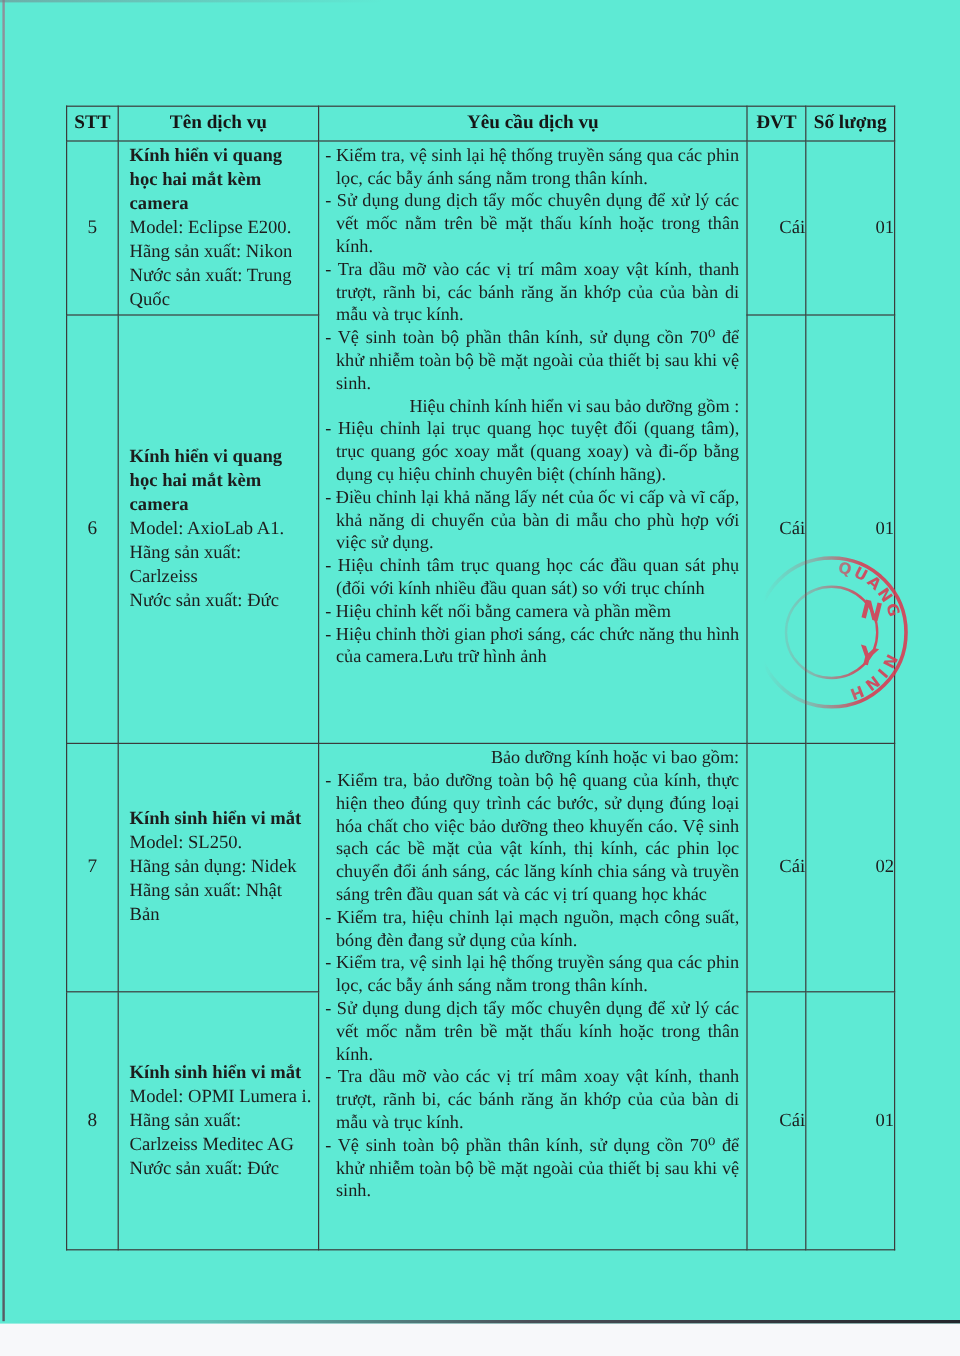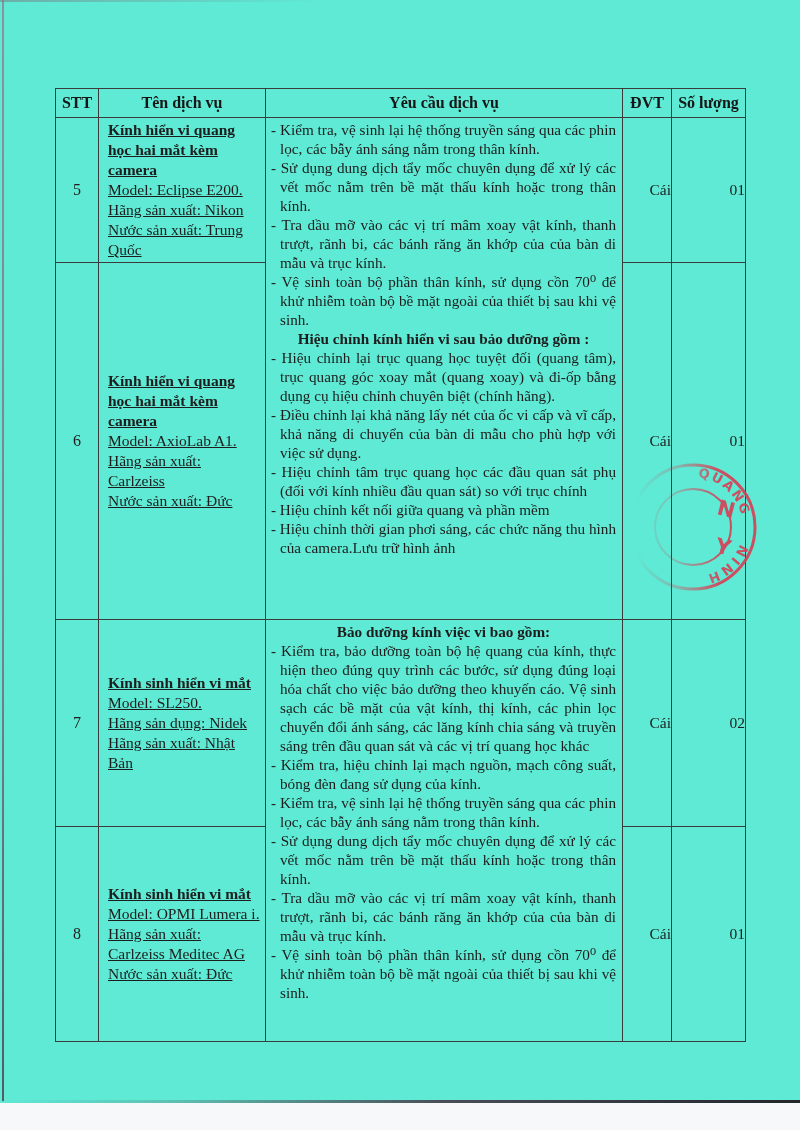--- a/index.html
+++ b/index.html
@@ -26,25 +26,25 @@
     border-collapse:collapse;table-layout:fixed;
   }
   table.svc th,table.svc td{border:1px solid #3b3b3b;}
   table.svc{border:1px solid #2e2e2e;}
   th{font-size:16px;font-weight:bold;text-align:center;padding:2px 2px;height:24px;color:#161616;}
   tr.r5{height:142px;}
   tr.r6{height:357px;}
   tr.r7{height:207px;}
   tr.r8{height:215px;}
   td.stt{text-align:center;vertical-align:middle;font-size:16px;padding:0;}
-  td.name{vertical-align:middle;padding:2px 4px 2px 9px;font-size:15.5px;line-height:20px;text-decoration:underline;}
+  td.name{vertical-align:middle;padding:2px 4px 2px 9px;font-size:15.5px;line-height:20px;}
   .nm-title{font-weight:bold;}
   td.req{vertical-align:top;padding:2px 6px 11px 5px;font-size:15.2px;line-height:19px;text-align:justify;}
   .bullet{text-indent:-9px;padding-left:9px;}
-  .req-heading{font-weight:bold;text-align:center;}
+  .req-heading{font-weight:normal;text-align:right;}
   td.unit,td.qty{text-align:right;vertical-align:middle;font-size:15.5px;padding:0;}
 
   
   .stamp{position:absolute;left:636px;top:448px;width:150px;height:162px;opacity:.88;pointer-events:none;}
 </style>
 </head>
 <body>
 
 <div class="page">
 
@@ -76,21 +76,21 @@
         </td>
         <td class="req" rowspan="2">
           <div class="bullet">- Kiểm tra, vệ sinh lại hệ thống truyền sáng qua các phin lọc, các bẫy ánh sáng nằm trong thân kính.</div>
           <div class="bullet">- Sử dụng dung dịch tẩy mốc chuyên dụng để xử lý các vết mốc nằm trên bề mặt thấu kính hoặc trong thân kính.</div>
           <div class="bullet">- Tra dầu mỡ vào các vị trí mâm xoay vật kính, thanh trượt, rãnh bi, các bánh răng ăn khớp của của bàn di mẫu và trục kính.</div>
           <div class="bullet">- Vệ sinh toàn bộ phần thân kính, sử dụng cồn 70⁰ để khử nhiễm toàn bộ bề mặt ngoài của thiết bị sau khi vệ sinh.</div>
           <div class="req-heading">Hiệu chỉnh kính hiển vi sau bảo dưỡng gồm :</div>
           <div class="bullet">- Hiệu chỉnh lại trục quang học tuyệt đối (quang tâm), trục quang góc xoay mắt (quang xoay) và đi-ốp bằng dụng cụ hiệu chỉnh chuyên biệt (chính hãng).</div>
           <div class="bullet">- Điều chỉnh lại khả năng lấy nét của ốc vi cấp và vĩ cấp, khả năng di chuyển của bàn di mẫu cho phù hợp với việc sử dụng.</div>
           <div class="bullet">- Hiệu chỉnh tâm trục quang học các đầu quan sát phụ (đối với kính nhiều đầu quan sát) so với trục chính</div>
-          <div class="bullet">- Hiệu chỉnh kết nối giữa quang và phần mềm</div>
+          <div class="bullet">- Hiệu chỉnh kết nối bằng camera và phần mềm</div>
           <div class="bullet">- Hiệu chỉnh thời gian phơi sáng, các chức năng thu hình của camera.Lưu trữ hình ảnh</div>
         </td>
         <td class="unit">Cái</td>
         <td class="qty">01</td>
       </tr>
       <tr class="r6">
         <td class="stt">6</td>
         <td class="name">
           <div class="nm-title">Kính hiển vi quang học hai mắt kèm camera</div>
           <div>Model: AxioLab A1.</div>
@@ -102,21 +102,21 @@
       </tr>
       <tr class="r7">
         <td class="stt">7</td>
         <td class="name">
           <div class="nm-title">Kính sinh hiển vi mắt</div>
           <div>Model: SL250.</div>
           <div>Hãng sản dụng: Nidek</div>
           <div>Hãng sản xuất: Nhật Bản</div>
         </td>
         <td class="req" rowspan="2">
-          <div class="req-heading">Bảo dưỡng kính việc vi bao gồm:</div>
+          <div class="req-heading">Bảo dưỡng kính hoặc vi bao gồm:</div>
           <div class="bullet">- Kiểm tra, bảo dưỡng toàn bộ hệ quang của kính, thực hiện theo đúng quy trình các bước, sử dụng đúng loại hóa chất cho việc bảo dưỡng theo khuyến cáo. Vệ sinh sạch các bề mặt của vật kính, thị kính, các phin lọc chuyển đổi ánh sáng, các lăng kính chia sáng và truyền sáng trên đầu quan sát và các vị trí quang học khác</div>
           <div class="bullet">- Kiểm tra, hiệu chỉnh lại mạch nguồn, mạch công suất, bóng đèn đang sử dụng của kính.</div>
           <div class="bullet">- Kiểm tra, vệ sinh lại hệ thống truyền sáng qua các phin lọc, các bẫy ánh sáng nằm trong thân kính.</div>
           <div class="bullet">- Sử dụng dung dịch tẩy mốc chuyên dụng để xử lý các vết mốc nằm trên bề mặt thấu kính hoặc trong thân kính.</div>
           <div class="bullet">- Tra dầu mỡ vào các vị trí mâm xoay vật kính, thanh trượt, rãnh bi, các bánh răng ăn khớp của của bàn di mẫu và trục kính.</div>
           <div class="bullet">- Vệ sinh toàn bộ phần thân kính, sử dụng cồn 70⁰ để khử nhiễm toàn bộ bề mặt ngoài của thiết bị sau khi vệ sinh.</div>
         </td>
         <td class="unit">Cái</td>
         <td class="qty">02</td>
       </tr>

